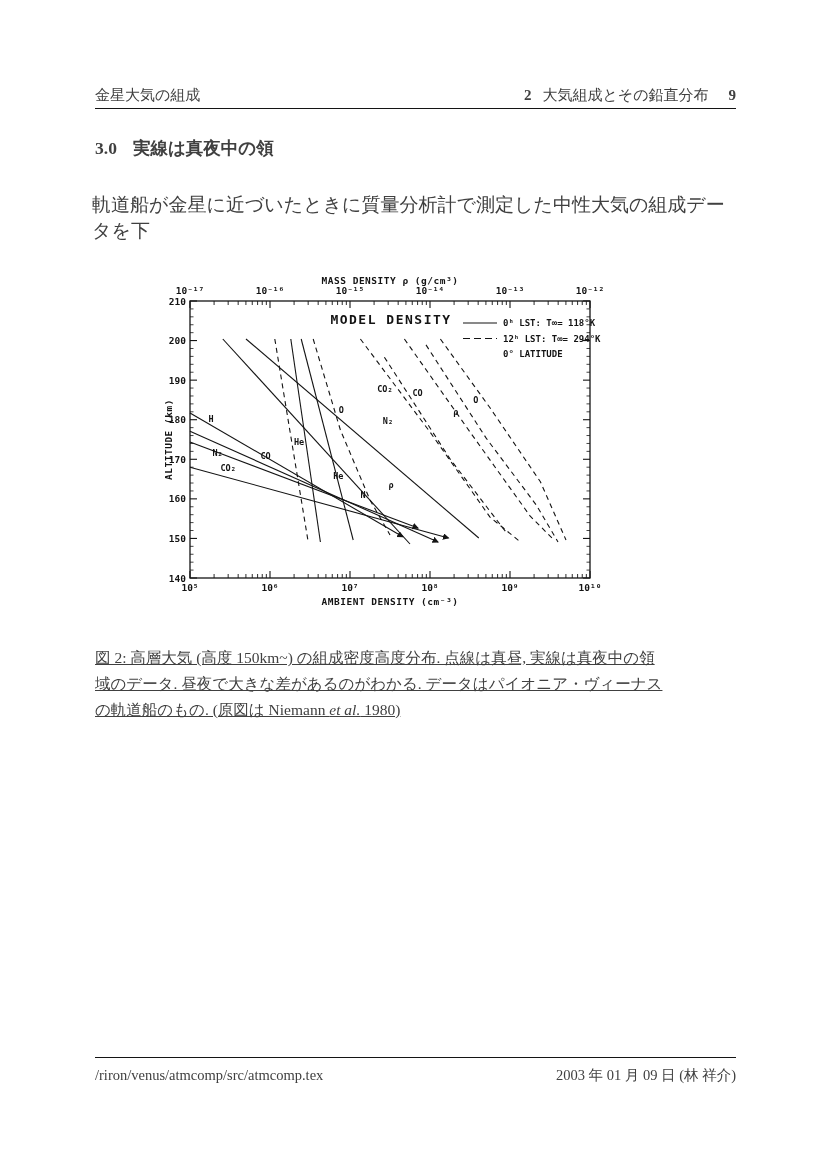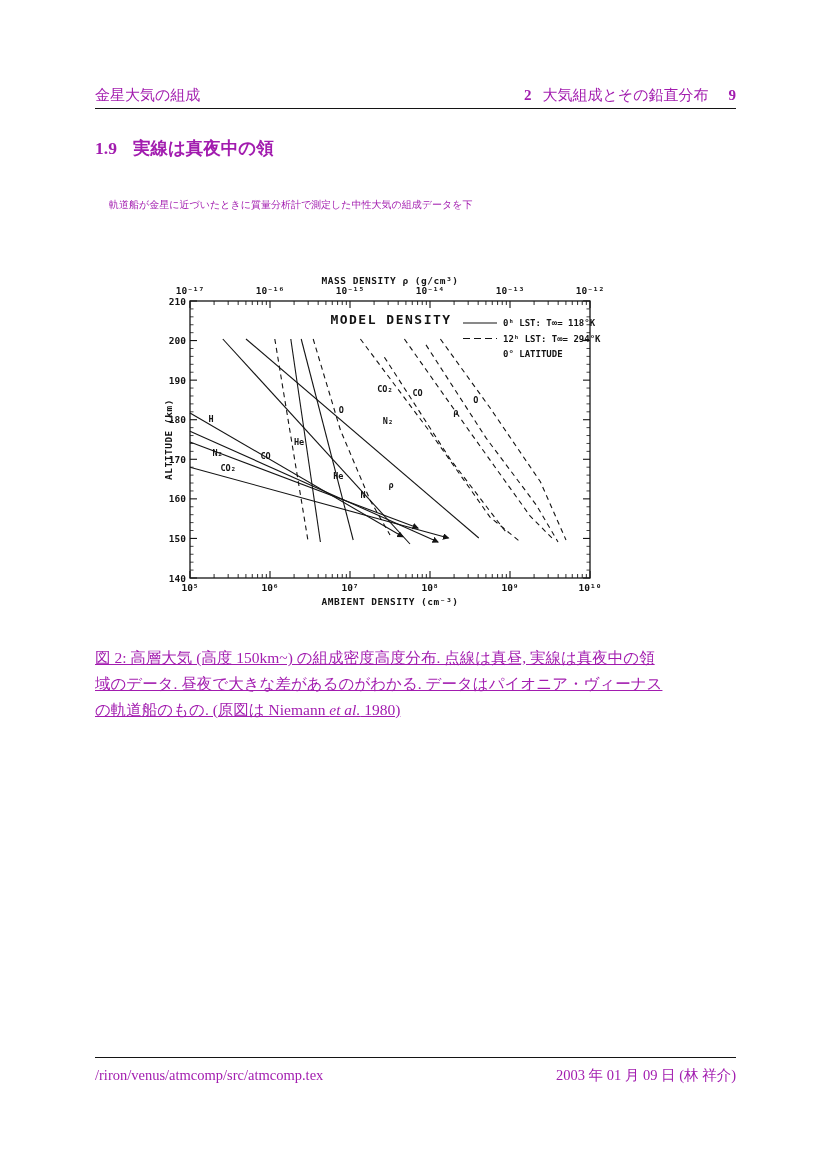--- a/index.html
+++ b/index.html
@@ -1,43 +1,43 @@
 <!DOCTYPE html>
 <html><head>
 <meta charset="utf-8">
 <style>
   html,body{margin:0;padding:0;background:#e8e8e8;}
   .page{
     position:relative;
     width:826px;height:1169px;
     background:#ffffff;
     font-family:"Liberation Serif","DejaVu Serif",serif;
-    color:#a21caf;
+    color:#404040;
     overflow:hidden;
   }
   .abs{position:absolute;}
   .header-row{
     top:86px;left:95px;width:641px;
     display:flex;justify-content:space-between;align-items:baseline;
     font-size:15px;
   }
   .header-right span{display:inline-block;}
   .hdr-num{font-weight:bold;margin-right:11px;}
   .hdr-page{font-weight:bold;margin-left:20px;}
   .rule{left:95px;width:641px;height:0;border-top:1.4px solid #141414;}
   .rule-top{top:108px;}
   .rule-foot{top:1057px;}
   .section-heading{
     top:136px;left:95px;
     font-size:17.5px;font-weight:bold;
   }
   .sec-num{margin-right:16px;}
   .body-par{
-    top:192px;left:109px;width:648px;
-    font-size:10px;line-height:25.5px;
+    top:192px;left:92px;width:648px;
+    font-size:19px;line-height:25.5px;
   }
   .figure-wrap{top:272px;left:163px;width:480px;height:345px;}
   .caption{
     top:645px;left:95px;width:650px;
     font-size:15.5px;line-height:26px;text-decoration:underline;
   }
   .footer-row{
     top:1066px;left:95px;width:641px;
     display:flex;justify-content:space-between;align-items:center;
     font-size:14.5px;
@@ -58,21 +58,21 @@
 <div class="page">
 
   <div class="abs header-row">
     <span>金星大気の組成</span>
     <span class="header-right"><span class="hdr-num">2</span><span>大気組成とその鉛直分布</span><span class="hdr-page">9</span></span>
   </div>
 
   <div class="abs rule rule-top"></div>
 
   <div class="abs section-heading">
-    <span class="sec-num">1.9</span><span>実線は真夜中の領</span>
+    <span class="sec-num">3.0</span><span>実線は真夜中の領</span>
   </div>
 
   <div class="abs body-par">
     <div>軌道船が金星に近づいたときに質量分析計で測定した中性大気の組成データを下</div>
   </div>
 
   <div class="abs figure-wrap">
     <svg id="chart-svg" width="480" height="345" viewBox="0 0 480 345">
         <defs>
           <marker id="arw" markerWidth="8" markerHeight="8" refX="5" refY="3" orient="auto">

